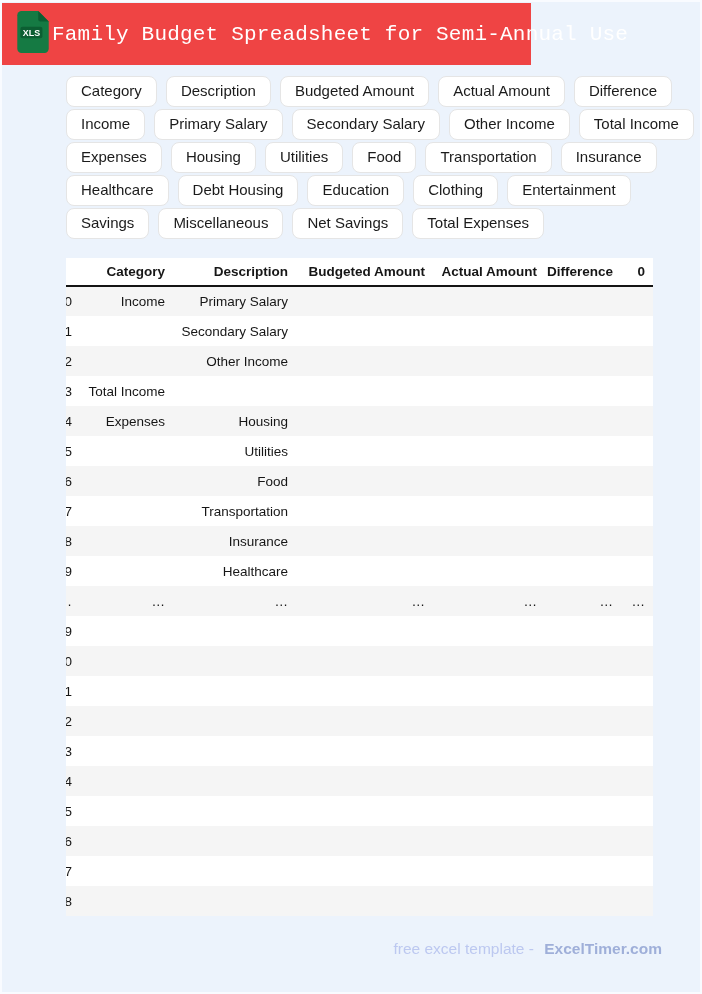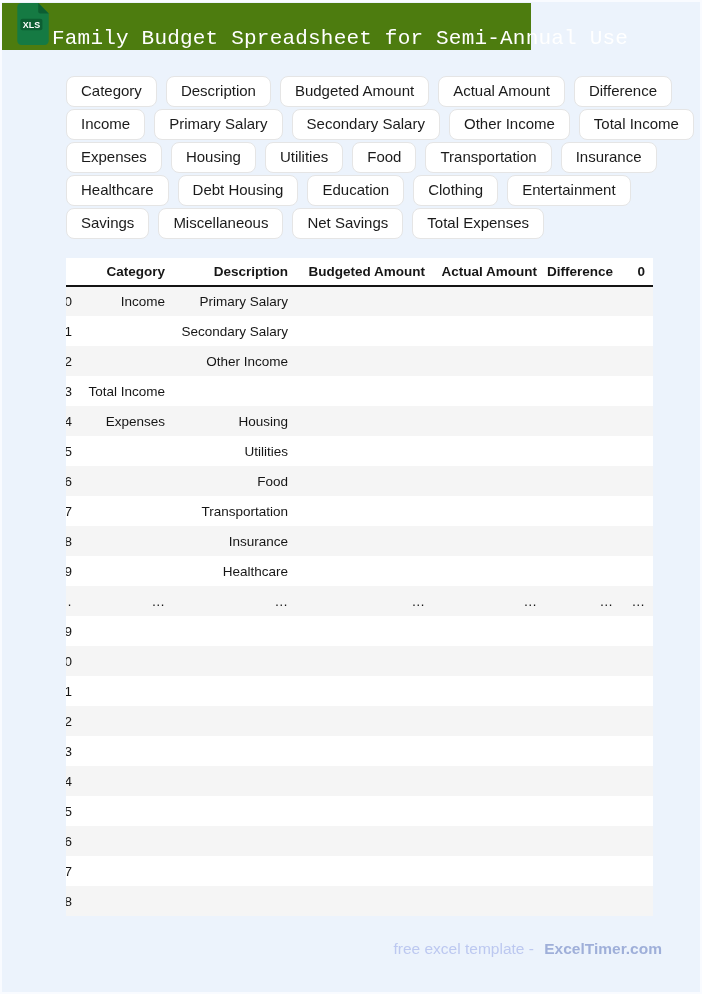--- a/index.html
+++ b/index.html
@@ -11,23 +11,23 @@
     overflow:hidden;
   }
   .page {
     position:absolute; inset:2px;
     background:#ecf3fc;
     overflow:hidden;
   }
   
   .banner {
     position:absolute; left:0; top:1px;
-    width:529px; height:47px;
-    background:#4d7c0f;
-    display:flex; align-items:flex-end;
+    width:529px; height:62px;
+    background:#ef4444;
+    display:flex; align-items:center;
   }
   .xls-icon { margin-left:12px; flex:0 0 auto; }
   .banner-title {
     color:#ffffff;
     font-size:21px;
     letter-spacing:.2px;
     white-space:nowrap;
     font-family:Liberation Mono, monospace;
   }
   

